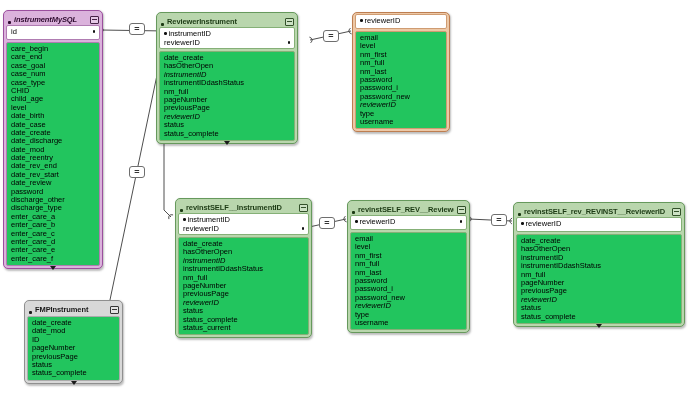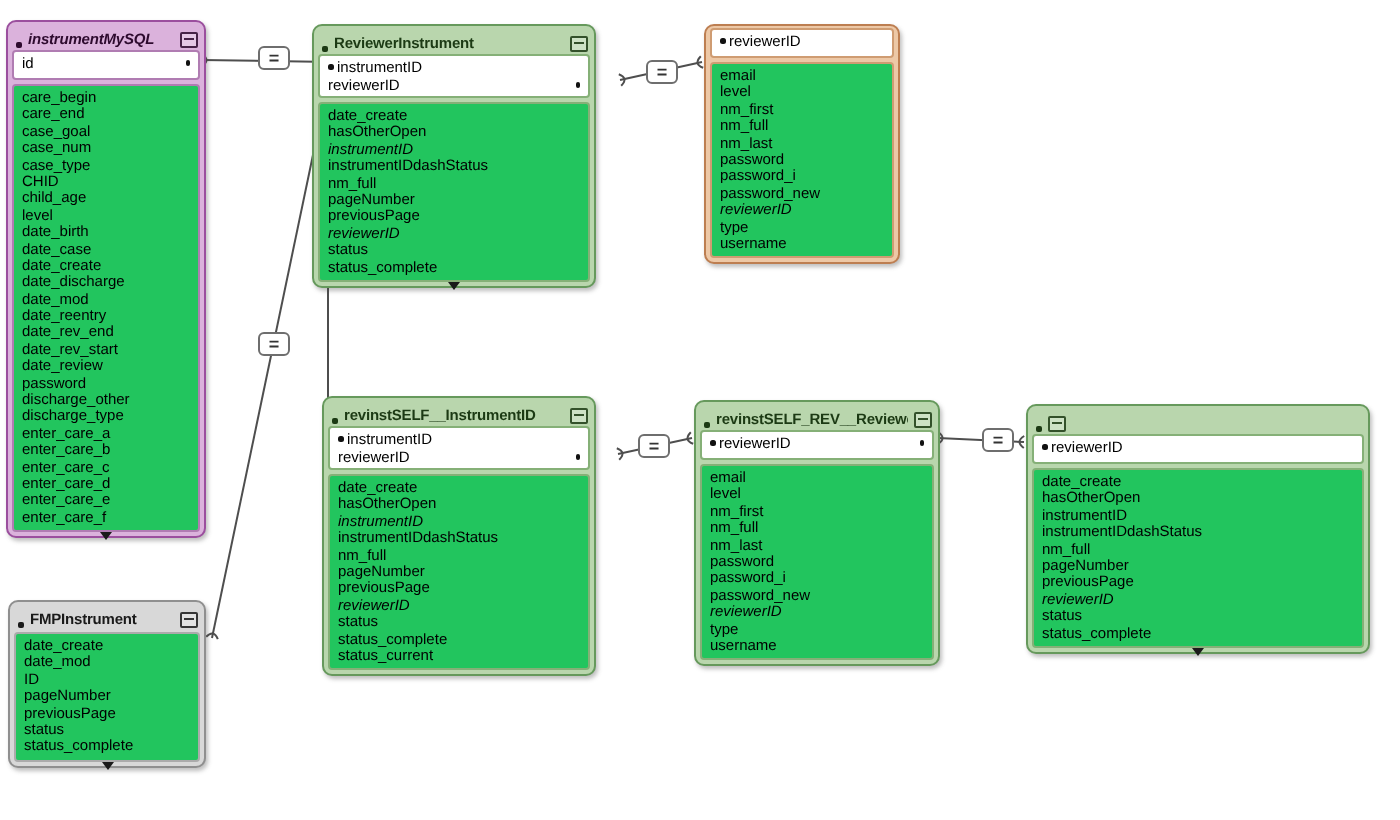--- a/index.html
+++ b/index.html
@@ -115,21 +115,21 @@
         <div class="frow">discharge_type</div>
         <div class="frow">enter_care_a</div>
         <div class="frow">enter_care_b</div>
         <div class="frow">enter_care_c</div>
         <div class="frow">enter_care_d</div>
         <div class="frow">enter_care_e</div>
         <div class="frow">enter_care_f</div>
       </div>
       <div class="smark"></div>
     </div>
-    <div class="tbl" style="left: 4px; top: 300px; width: 97px; --bd: #8f8f8f; --bg: #d8d8d8; --ib: #ababab; --tt: #1a1a1a;">
+    <div class="tbl" style="left: 24px; top: 300px; width: 97px; --bd: #8f8f8f; --bg: #d8d8d8; --ib: #ababab; --tt: #1a1a1a;">
       <div class="hdr">
         <span class="tdot"></span>
         <span class="ttl">FMPInstrument</span>
         <span class="clps"></span>
       </div>
       <div class="fbox">
         <div class="frow">date_create</div>
         <div class="frow">date_mod</div>
         <div class="frow">ID</div>
         <div class="frow">pageNumber</div>
@@ -183,21 +183,21 @@
         <div class="frow">nm_full</div>
         <div class="frow">nm_last</div>
         <div class="frow">password</div>
         <div class="frow">password_i</div>
         <div class="frow">password_new</div>
         <div class="frow it">reviewerID</div>
         <div class="frow">type</div>
         <div class="frow">username</div>
       </div>
     </div>
-    <div class="tbl" style="left: 161px; top: 198px; width: 135px; --bd: #66995c; --bg: #b9d6ad; --ib: #85b077; --tt: #1c3a14;">
+    <div class="tbl" style="left: 175px; top: 198px; width: 135px; --bd: #66995c; --bg: #b9d6ad; --ib: #85b077; --tt: #1c3a14;">
       <div class="hdr">
         <span class="tdot"></span>
         <span class="ttl">revinstSELF__InstrumentID</span>
         <span class="clps"></span>
       </div>
       <div class="kbox">
         <div class="krow">
           <span class="bl"></span>
           <span>instrumentID</span>
         </div>
@@ -243,20 +243,21 @@
         <div class="frow">password_i</div>
         <div class="frow">password_new</div>
         <div class="frow it">reviewerID</div>
         <div class="frow">type</div>
         <div class="frow">username</div>
       </div>
     </div>
     <div class="tbl" style="left: 513px; top: 202px; width: 170px; --bd: #66995c; --bg: #b9d6ad; --ib: #85b077; --tt: #1c3a14;">
       <div class="hdr">
         <span class="tdot"></span>
+        <span class="ttl">revinstSELF_rev_REVINST__ReviewerID</span>
         <span class="clps"></span>
       </div>
       <div class="kbox single">
         <div class="krow">
           <span class="bl"></span>
           <span>reviewerID</span>
         </div>
       </div>
       <div class="fbox">
         <div class="frow">date_create</div>

